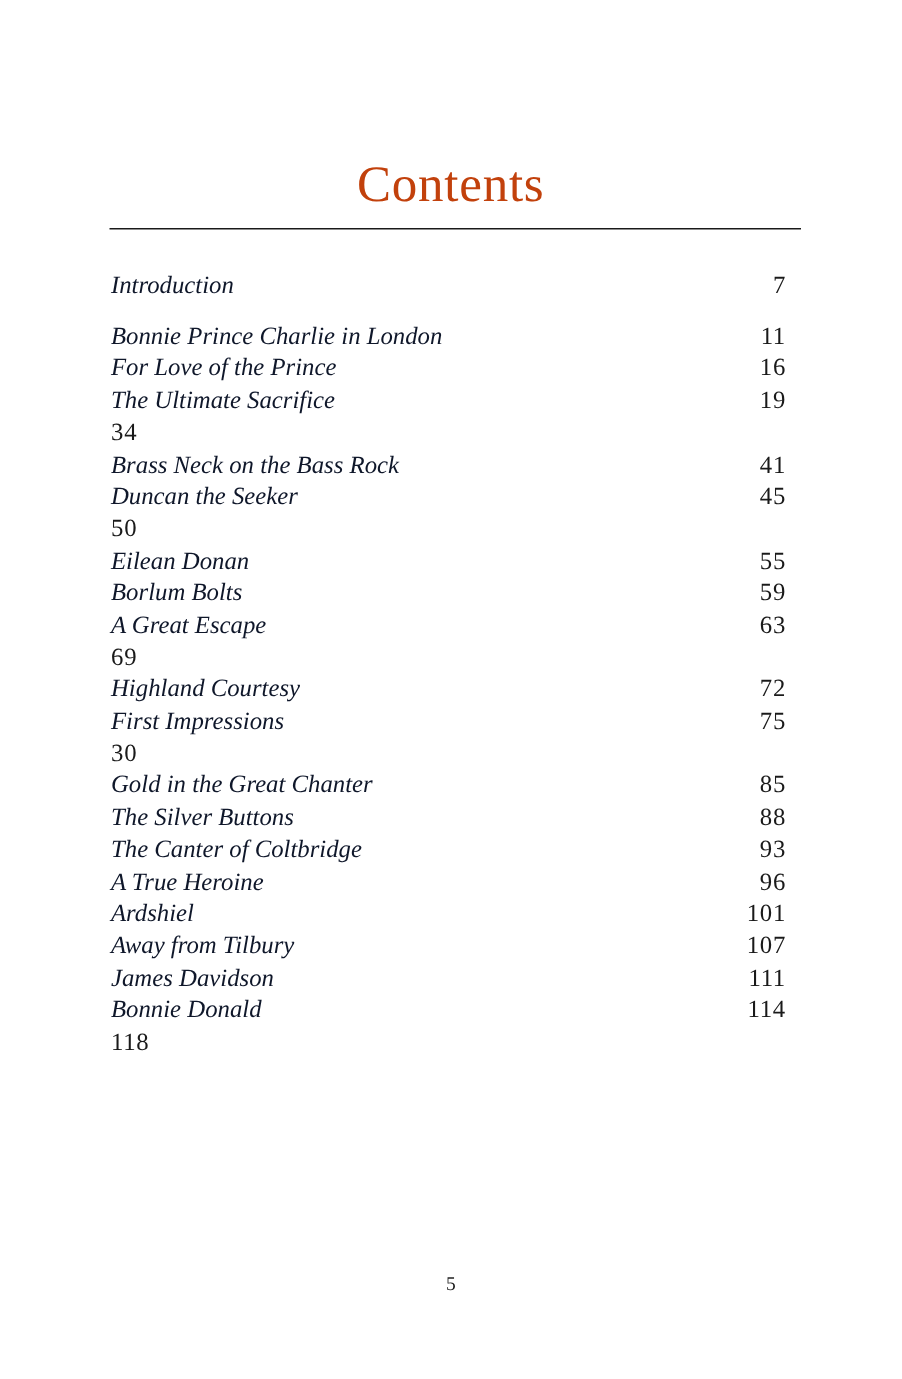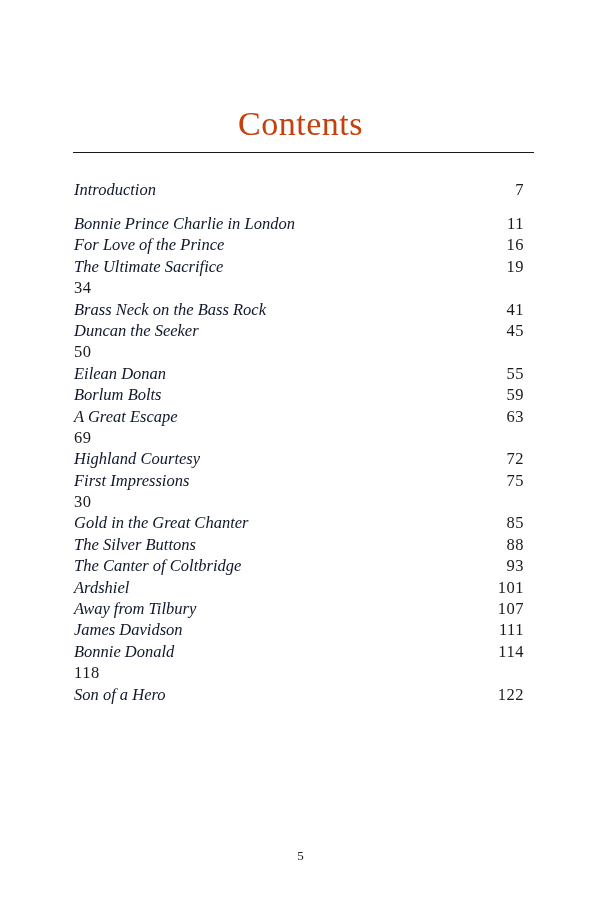--- a/index.html
+++ b/index.html
@@ -150,38 +150,38 @@
     </div>
     <div class="row">
       <span class="label">The Silver Buttons</span>
       <span class="num">88</span>
     </div>
     <div class="row">
       <span class="label">The Canter of Coltbridge</span>
       <span class="num">93</span>
     </div>
     <div class="row">
+      <span class="label">A True Heroine</span>
+      <span class="num">96</span>
+    </div>
+    <div class="row">
       <span class="label">Ardshiel</span>
       <span class="num">101</span>
     </div>
     <div class="row">
       <span class="label">Away from Tilbury</span>
       <span class="num">107</span>
     </div>
     <div class="row">
       <span class="label">James Davidson</span>
       <span class="num">111</span>
     </div>
     <div class="row">
       <span class="label">Bonnie Donald</span>
       <span class="num">114</span>
     </div>
     <div class="row">
       <span class="num">118</span>
     </div>
-    <div class="row">
-      <span class="label">Son of a Hero</span>
-      <span class="num">122</span>
-    </div>
   </div>
 
   <div class="folio">5</div>
 </div>
 
 </body></html>

